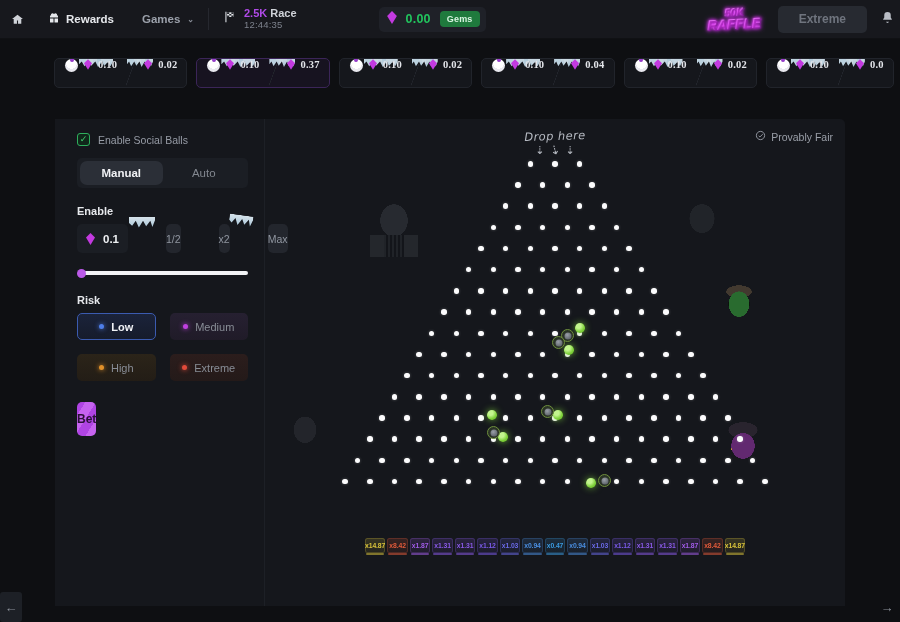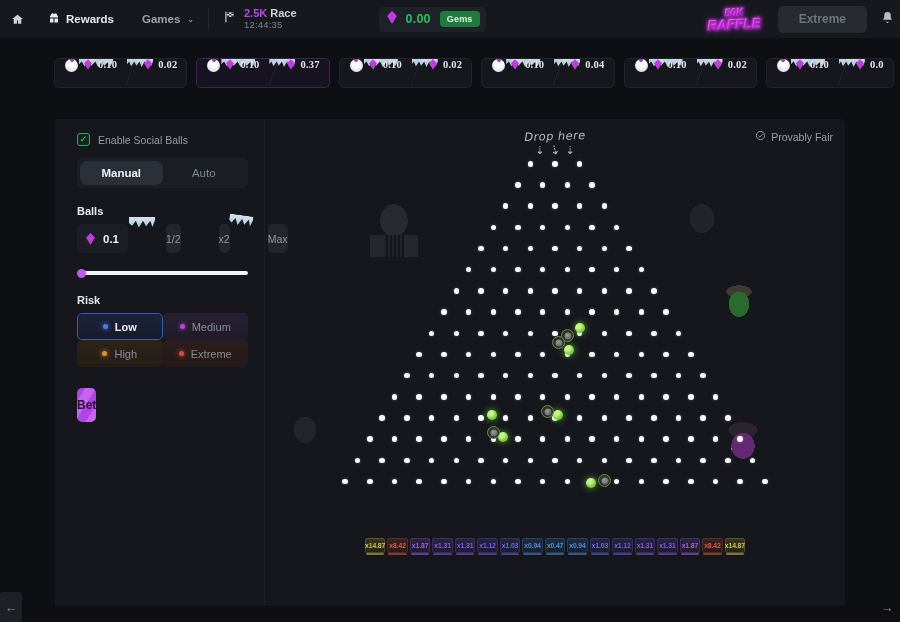--- a/index.html
+++ b/index.html
@@ -181,21 +181,21 @@
   .slider { margin-top: 16px; height: 8px; position: relative; }
   .slider-track {
     position: absolute; left: 7px; right: 0; top: 2px; height: 4px;
     background: #f2f3f5; border-radius: 2px;
   }
   .slider-knob {
     position: absolute; left: 0; top: 0; width: 9px; height: 9px; border-radius: 50%;
     background: #bb5ae8; cursor: pointer;
   }
 
-  .risk-grid { display: grid; grid-template-columns: 1fr 1fr; gap: 0; }
+  .risk-grid { display: grid; grid-template-columns: 1fr 1fr; gap: 14px; }
   .risk-btn {
     height: 27px; border-radius: 5px; display: flex; align-items: center;
     justify-content: center; gap: 7px; font-size: 11px; cursor: pointer;
     background: #23262d; color: #888d96;
   }
   .risk-btn .rdot { width: 5px; height: 5px; border-radius: 50%; }
   .risk-btn.low {
     background: linear-gradient(#1b233a,#161c2c); color: #f0f2f6; font-weight: 700;
     border: 1px solid #3b5bb0;
   }
@@ -522,21 +522,21 @@
       <div class="social">
         <span class="cb">✓</span>
         <span class="social-lbl">Enable Social Balls</span>
       </div>
 
       <div class="toggle">
         <div class="on">Manual</div>
         <div class="off">Auto</div>
       </div>
 
-      <div class="sec-lbl">Balls</div>
+      <div class="sec-lbl">Enable</div>
       <div class="amt-row">
         <div class="ice-amt one"></div>
         <div class="ice-amt two"></div>
         <div class="amt-input">
           <svg width="9" height="12" viewBox="0 0 12 16">
               <path d="M6 0 12 6 6 16 0 6z" fill="#c33ae0"></path>
             </svg>
           <span class="amt-val">0.1</span>
         </div>
         <div class="amt-btn">1/2</div>

